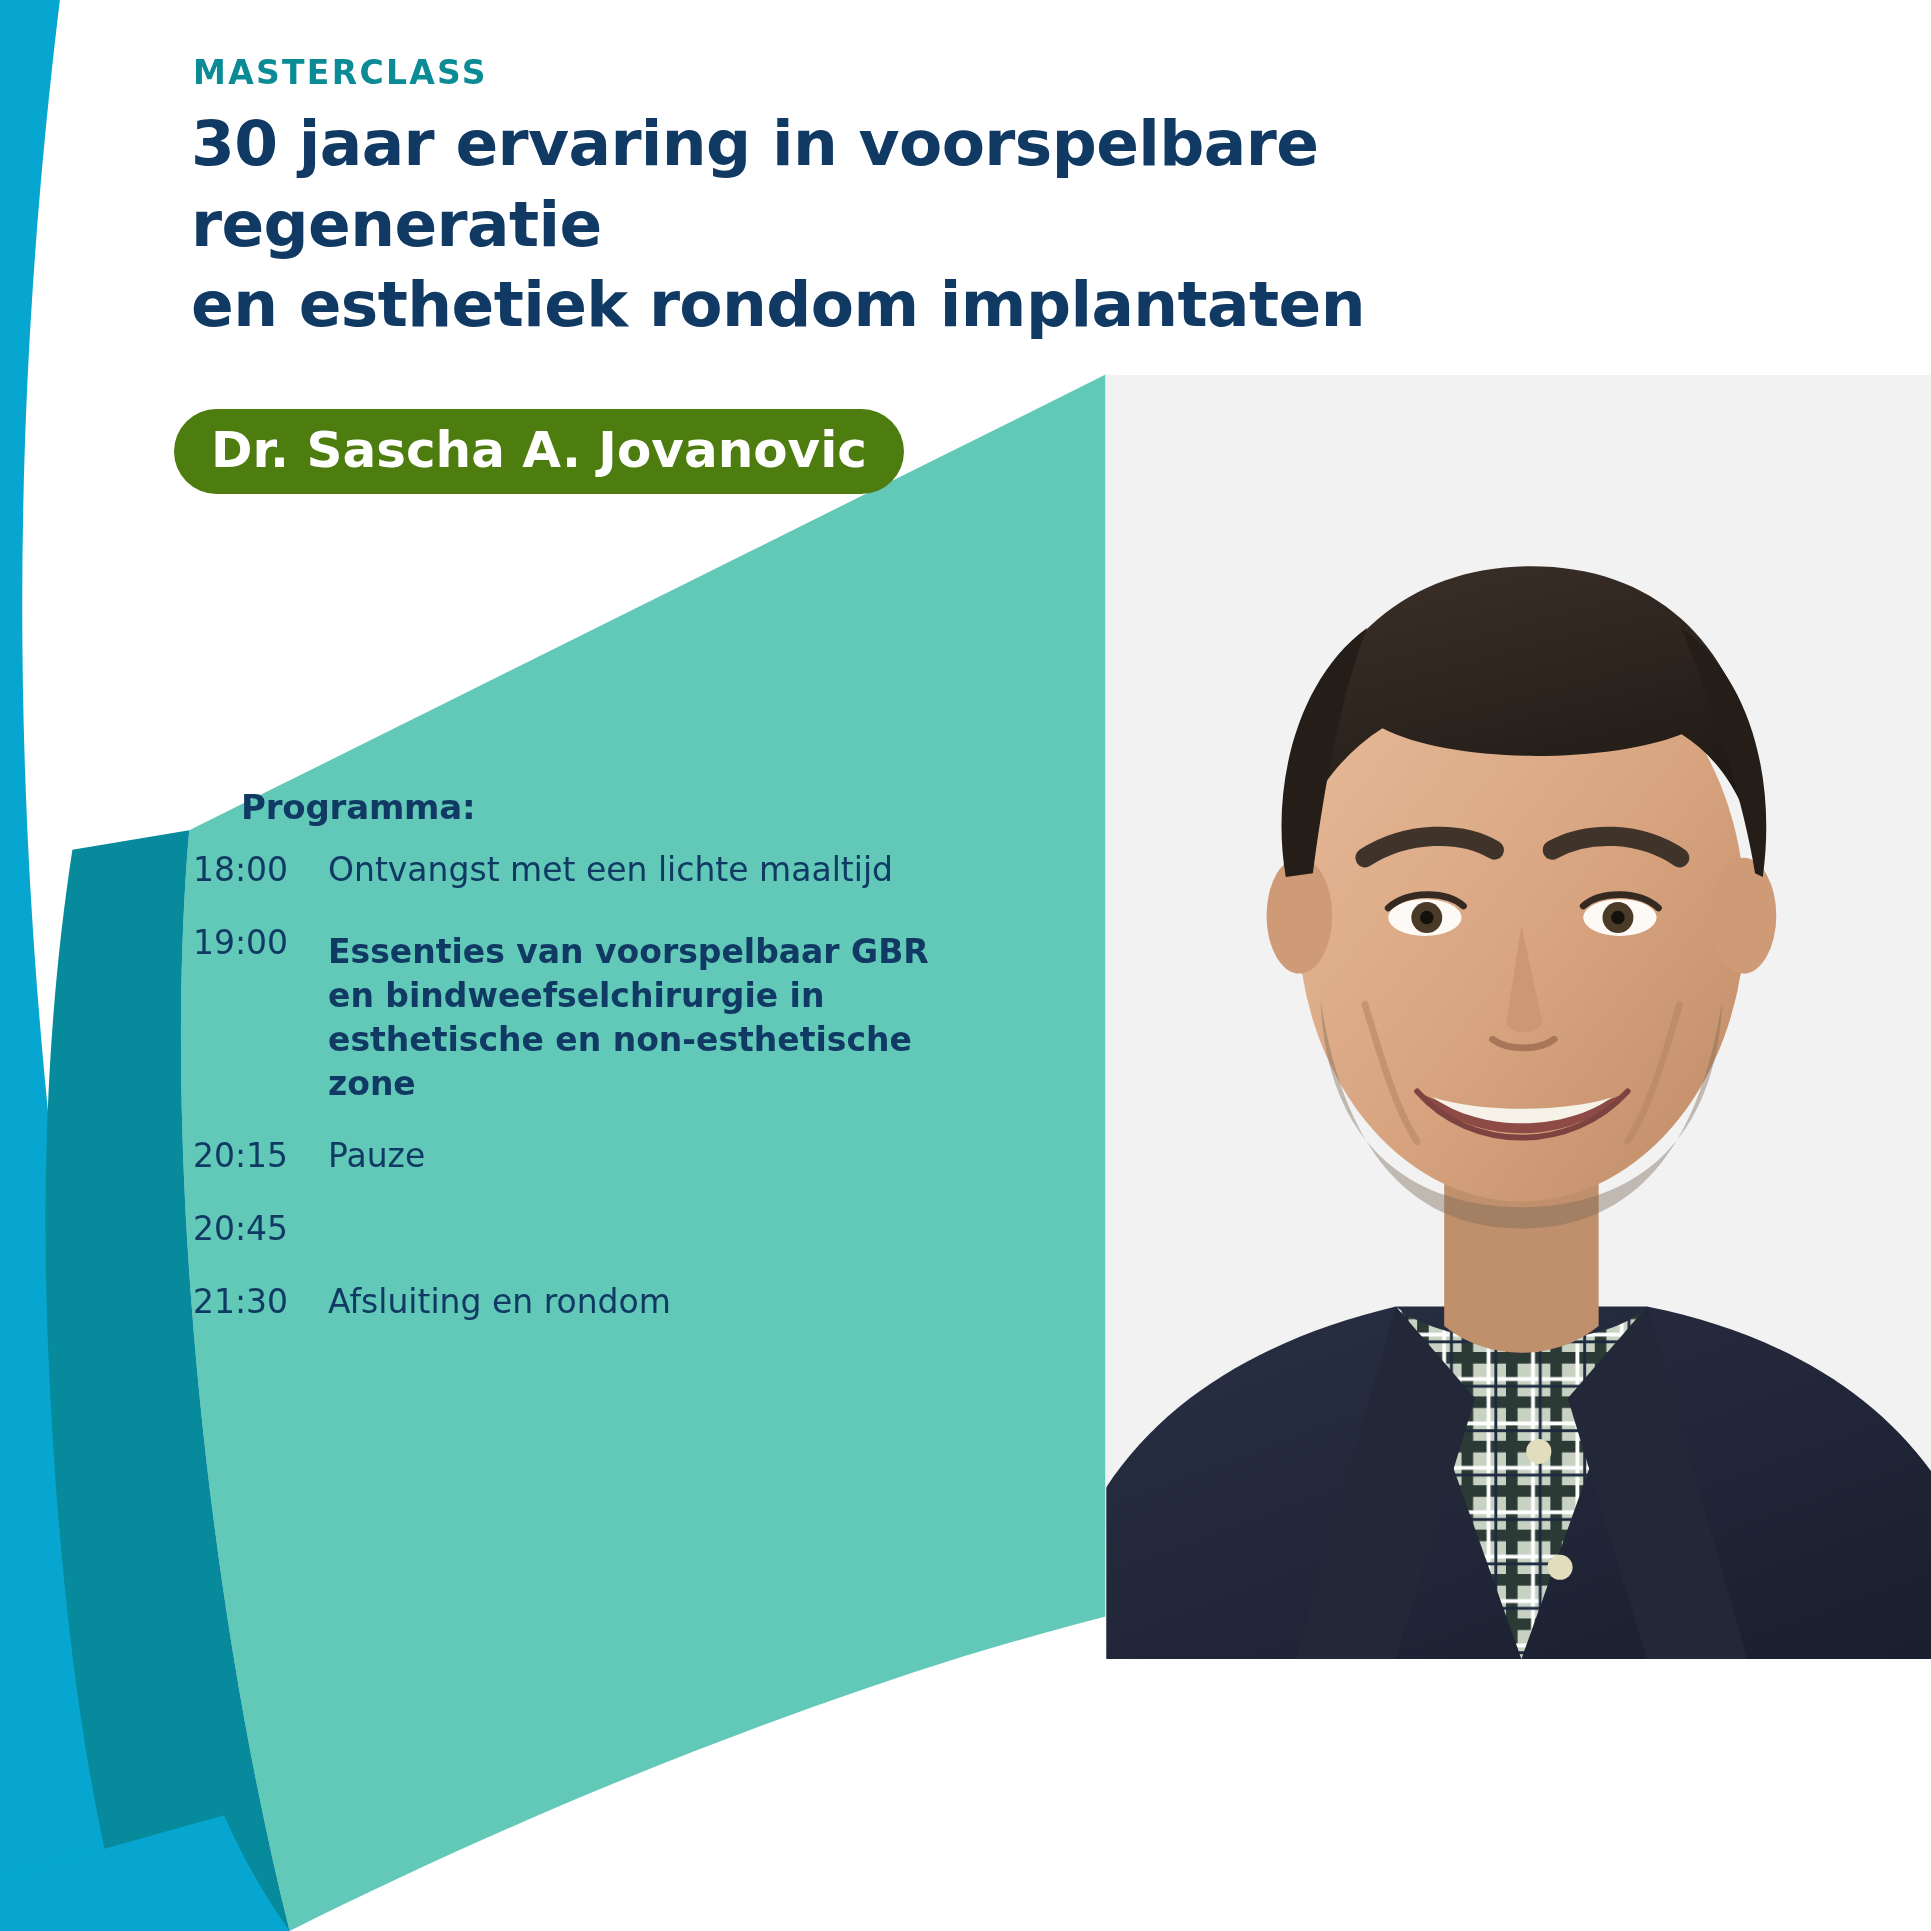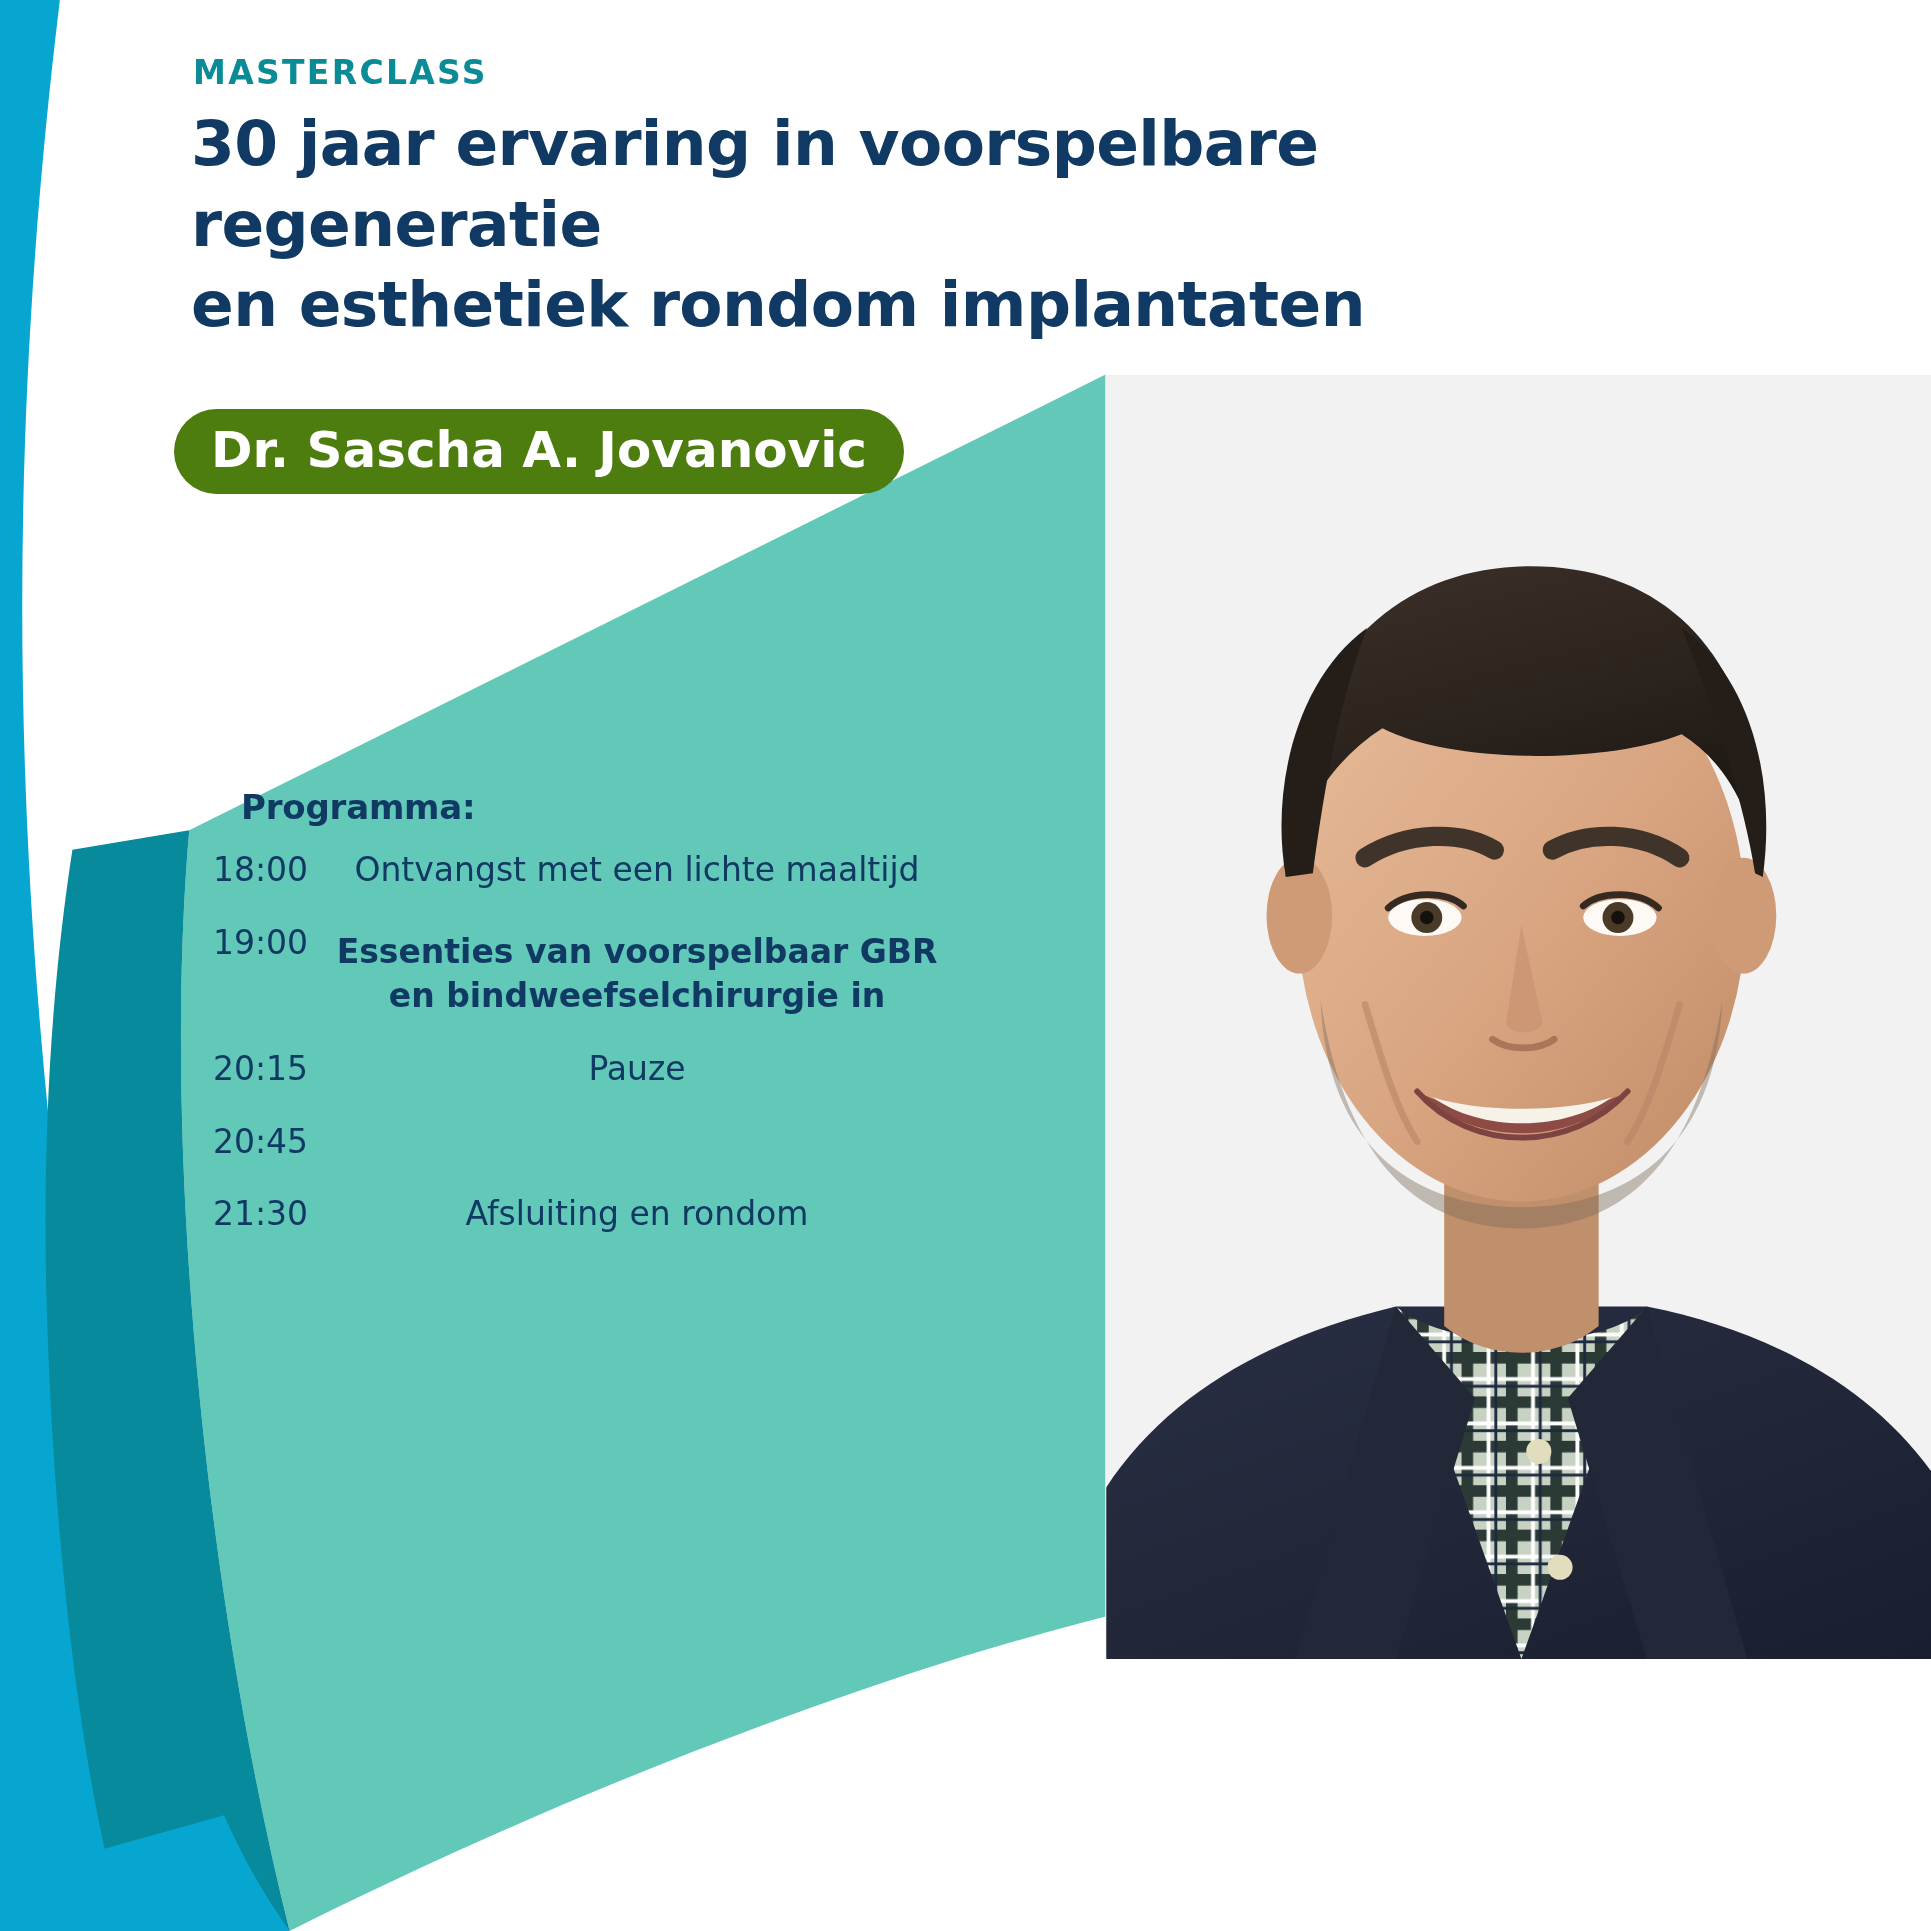--- a/index.html
+++ b/index.html
@@ -45,21 +45,21 @@
   }
 
   #programme{
     position:absolute;left:193px;top:787px;width:753px;
     color:#103a63;
     font-family:"DejaVu Sans",sans-serif;
   }
   #programme-heading{
     font-size:34px;font-weight:700;margin-bottom:21px;letter-spacing:-0.2px;margin-left:48px;
   }
-  .prog-row{display:flex;margin-bottom:29px;text-align:center;}
+  .prog-row{display:flex;margin-bottom:29px;}
   .prog-time{
     width:135px;flex:0 0 135px;
     font-size:33px;font-weight:400;line-height:1.33;
   }
   .prog-desc{
     font-size:33px;font-weight:400;line-height:1.33;flex:1 1 auto;
   }
   .prog-row.bold .prog-desc{font-weight:700;margin-top:9px;}
   .prog-desc .ln{display:block;}
 </style>
@@ -212,20 +212,21 @@
         <div class="prog-desc">
           <span class="ln">Ontvangst met een lichte maaltijd</span>
         </div>
       </div>
 
       <div class="prog-row bold">
         <div class="prog-time">19:00</div>
         <div class="prog-desc">
           <span class="ln">Essenties van voorspelbaar GBR</span>
           <span class="ln">en bindweefselchirurgie in</span>
+          <span class="ln">esthetische en non-esthetische zone</span>
         </div>
       </div>
 
       <div class="prog-row">
         <div class="prog-time">20:15</div>
         <div class="prog-desc">
           <span class="ln">Pauze</span>
         </div>
       </div>
 

